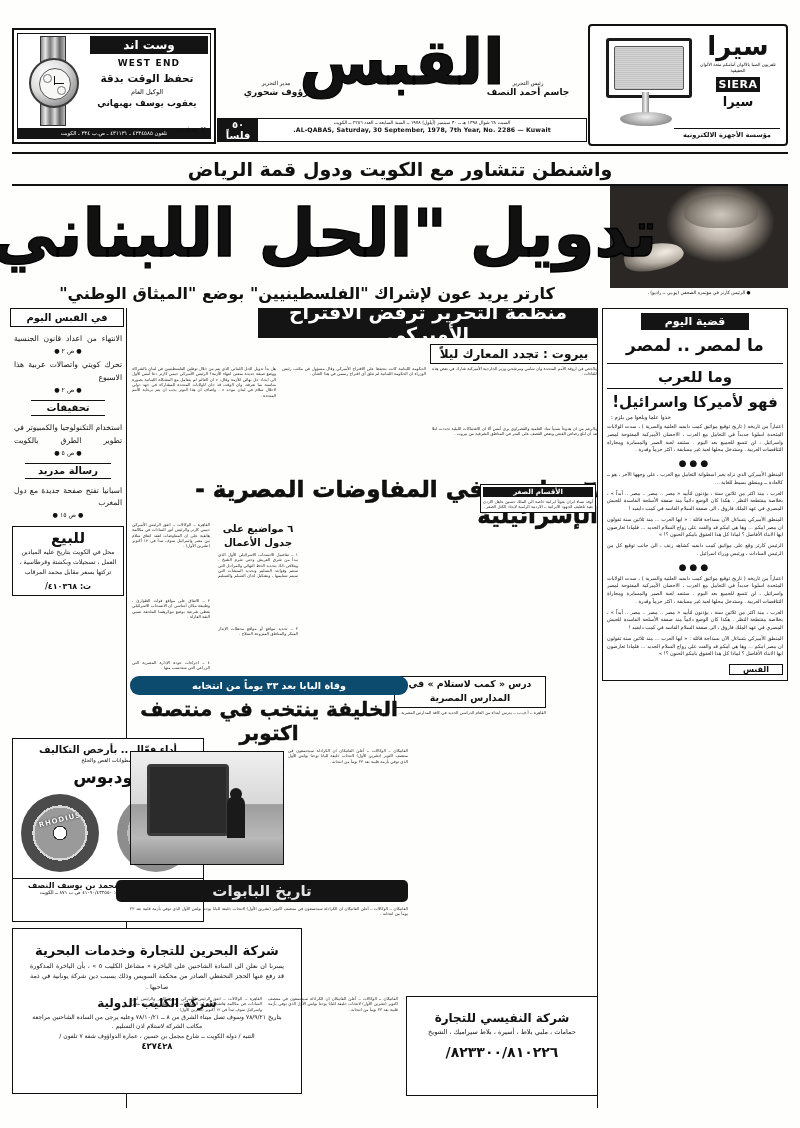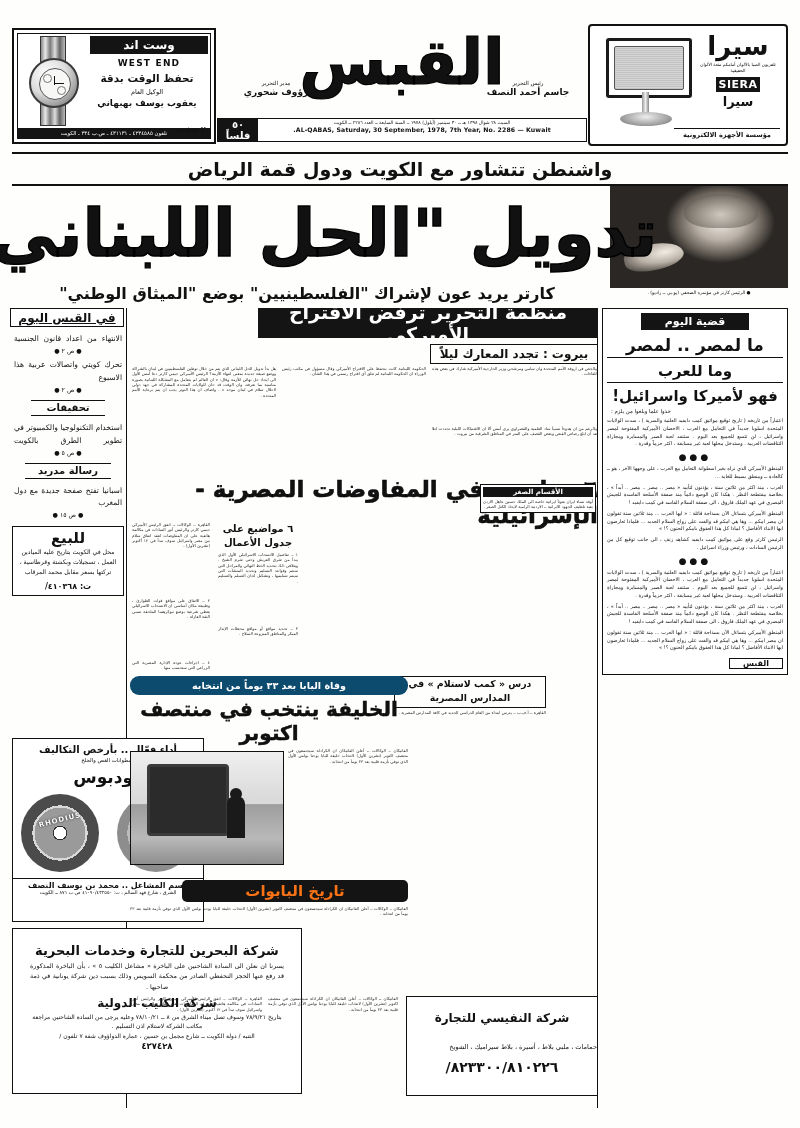--- a/index.html
+++ b/index.html
@@ -173,21 +173,21 @@
   .body-area{position:absolute;left:12px;top:308px;width:776px;height:800px;}
 
   .colrule{position:absolute;top:0;bottom:0;width:1px;background:#111;}
 
   
   .colL{position:absolute;left:0;top:0;width:112px;height:100%;}
   .idxhdr{
     width:100%;height:17px;border:1.5px solid #111;background:#fff;
     display:flex;align-items:center;justify-content:center;margin-bottom:3px;
   }
-  .idxhdr span{font-size:12px;font-weight:bold;text-decoration:underline;}
+  .idxhdr span{font-size:10px;font-weight:bold;}
   .idxitem{font-size:7.6px;line-height:1.7;text-align:justify;text-align-last:justify;padding:3px 2px 1px 2px;}
   .idxpage{font-size:6.2px;text-align:center;padding-bottom:2px;}
   .secthdr{
     margin:5px auto 3px auto;width:74px;height:14px;
     border-top:1.5px solid #111;border-bottom:1.5px solid #111;
     display:flex;align-items:center;justify-content:center;
   }
   .secthdr span{font-size:10px;font-weight:bold;letter-spacing:-.3px;}
 
   .ad-forsale{
@@ -289,39 +289,39 @@
     position:absolute;left:16px;top:12px;width:76px;height:66px;border:3px solid #3a3a3a;border-radius:4px;
     background:#2b2b2b;
   }
   .pp-fig{
     position:absolute;left:96px;top:44px;width:18px;height:44px;background:#1a1a1a;border-radius:8px 8px 0 0;
   }
   .pp-fighead{position:absolute;left:99px;top:36px;width:12px;height:12px;border-radius:50%;background:#1a1a1a;}
   .pp-floor{position:absolute;left:0;right:0;bottom:0;height:26px;background:linear-gradient(180deg,#b9b9b9,#8e8e8e);}
 
   .popes-banner{
-    position:absolute;right:190px;top:572px;width:226px;height:22px;background:#141414;color:#f97316;
+    position:absolute;right:190px;top:572px;width:292px;height:22px;background:#141414;color:#e5e5e5;
     border-radius:5px;display:flex;align-items:center;justify-content:center;font-size:15px;font-weight:bold;
   }
   
   .ad-nufaisi{
     position:absolute;right:0;top:688px;width:190px;height:98px;border:1.5px solid #111;background:#fff;
   }
   .nf-title{font-size:12px;font-weight:bold;text-align:center;margin-top:14px;}
-  .nf-body{font-size:6.6px;line-height:1.7;margin-top:17px;}
+  .nf-body{font-size:6.6px;text-align:center;line-height:1.7;margin-top:2px;}
   .nf-phone{font-size:14px;font-weight:bold;text-align:center;letter-spacing:1px;margin-top:6px;}
 
   
   .colR{position:absolute;right:0;top:0;width:186px;height:100%;}
   .qadiya-box{border:1.5px solid #111;background:#fff;padding:4px 4px 5px 4px;}
   .qadiya-hdr{
     width:108px;margin:0 auto;height:17px;background:#141414;color:#fff;
     display:flex;align-items:center;justify-content:center;font-size:11px;font-weight:bold;
   }
-  .q-l1{font-size:17px;font-weight:bold;text-align:center;margin-top:5px;border-bottom:1px solid #111;padding-bottom:2px;}
+  .q-l1{font-size:17px;font-weight:bold;text-align:center;margin-top:5px;border-bottom:1px solid #111;padding-bottom:8px;}
   .q-l2{font-size:15px;font-weight:bold;text-align:center;margin-top:4px;border-bottom:1px solid #111;padding-bottom:2px;}
   .q-l3{font-size:15px;font-weight:bold;text-align:center;margin-top:4px;}
   .q-by{font-size:5.4px;text-align:left;margin-top:3px;padding-left:4px;}
   .q-body{font-size:5.0px;line-height:1.55;text-align:justify;text-align-last:right;margin-top:3px;}
   .dots{text-align:center;font-size:9px;letter-spacing:3px;margin:4px 0 3px 0;font-weight:bold;}
   .aqsam-hdr{
     background:#141414;color:#fff;font-size:7px;font-weight:bold;text-align:center;padding:1px 0;
   }
   .sig{font-size:8px;font-weight:bold;text-align:center;border:1px solid #111;width:52px;margin:6px 0 0 auto;}
 </style>

